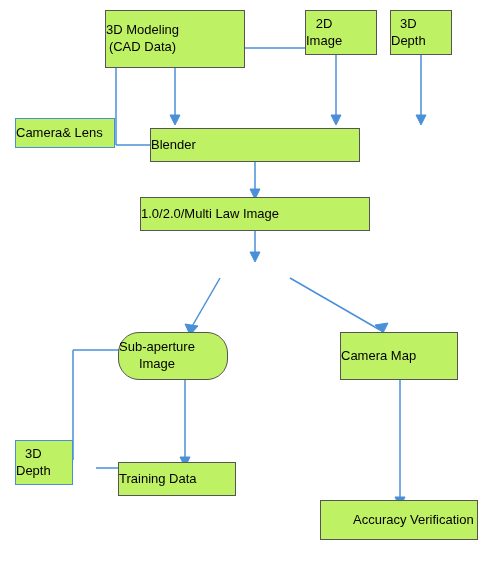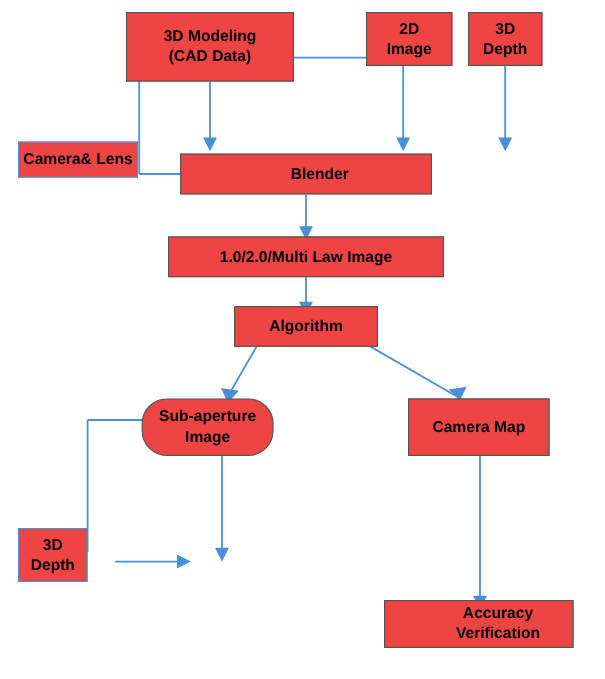--- a/index.html
+++ b/index.html
@@ -13,27 +13,25 @@
       position: relative;
     }
     .diagram {
       position: relative;
       width: 504px;
       height: 566px;
     }
     .box {
       position: absolute;
       border: 1.5px solid #555;
-      background: #ef4444;
+      background: #bef264;
       text-align: center;
       display: flex;
       align-items: center;
-      justify-content: center;
       line-height: 1.3;
-      font-weight: bold;
     }
     .box.blue-border {
       border-color: #4a90d9;
       color: #000;
     }
     svg.arrows {
       position: absolute;
       top: 0; left: 0;
       width: 504px;
       height: 566px;
@@ -114,44 +112,44 @@
 
   <div class="box" style="left:390px; top:10px; width:62px; height:45px;">
     <span style="white-space:pre-line;">3D
 Depth</span>
   </div>
 
   <div class="box blue-border" style="left:15px; top:118px; width:100px; height:30px;">
     <span>Camera&amp; Lens</span>
   </div>
 
-  <div class="box" style="left:150px; top:128px; width:210px; height:34px;padding-left:23px;">
+  <div class="box" style="left:150px; top:128px; width:210px; height:34px;">
     <span>Blender</span>
   </div>
 
   <div class="box" style="left:140px; top:197px; width:230px; height:34px;">
     <span>1.0/2.0/Multi Law Image</span>
   </div>
 
-  <div class="box" style="left:195px; top:255px; width:120px; height:34px;">
-    <span>Algorithm</span>
-  </div>
 
   <div class="box" style="left:118px; top:332px; width:110px; height:48px;border-radius:21px;">
     <span style="white-space:pre-line;">Sub-aperture
 Image</span>
   </div>
 
   <div class="box" style="left:340px; top:332px; width:118px; height:48px;">
     <span>Camera Map</span>
   </div>
 
   <div class="box blue-border" style="left:15px; top:440px; width:58px; height:45px;">
     <span style="white-space:pre-line;">3D
 Depth</span>
   </div>
 
+  <div class="box" style="left:118px; top:462px; width:118px; height:34px;">
+    <span>Training  Data</span>
+  </div>
 
   <div class="box" style="left:320px; top:500px; width:158px; height:40px;padding-left:32px;">
     <span>Accuracy  Verification</span>
   </div>
 
 </div>
 
 </body></html>

